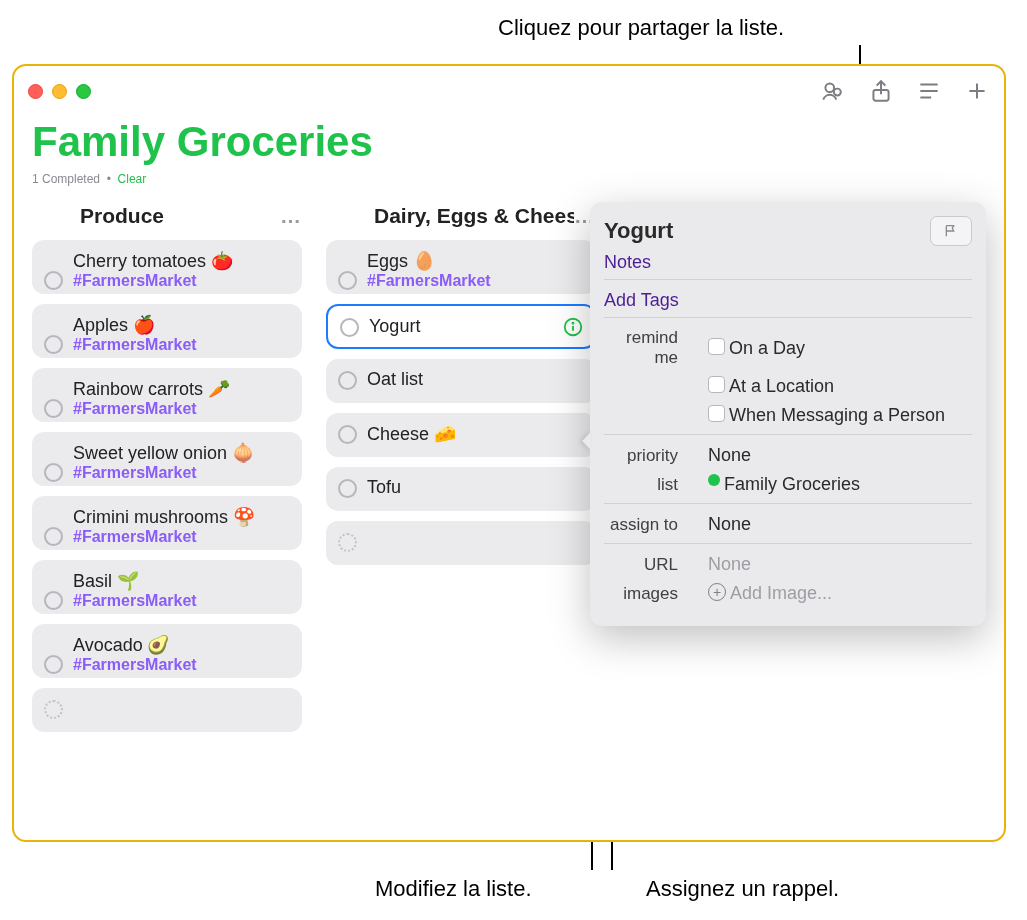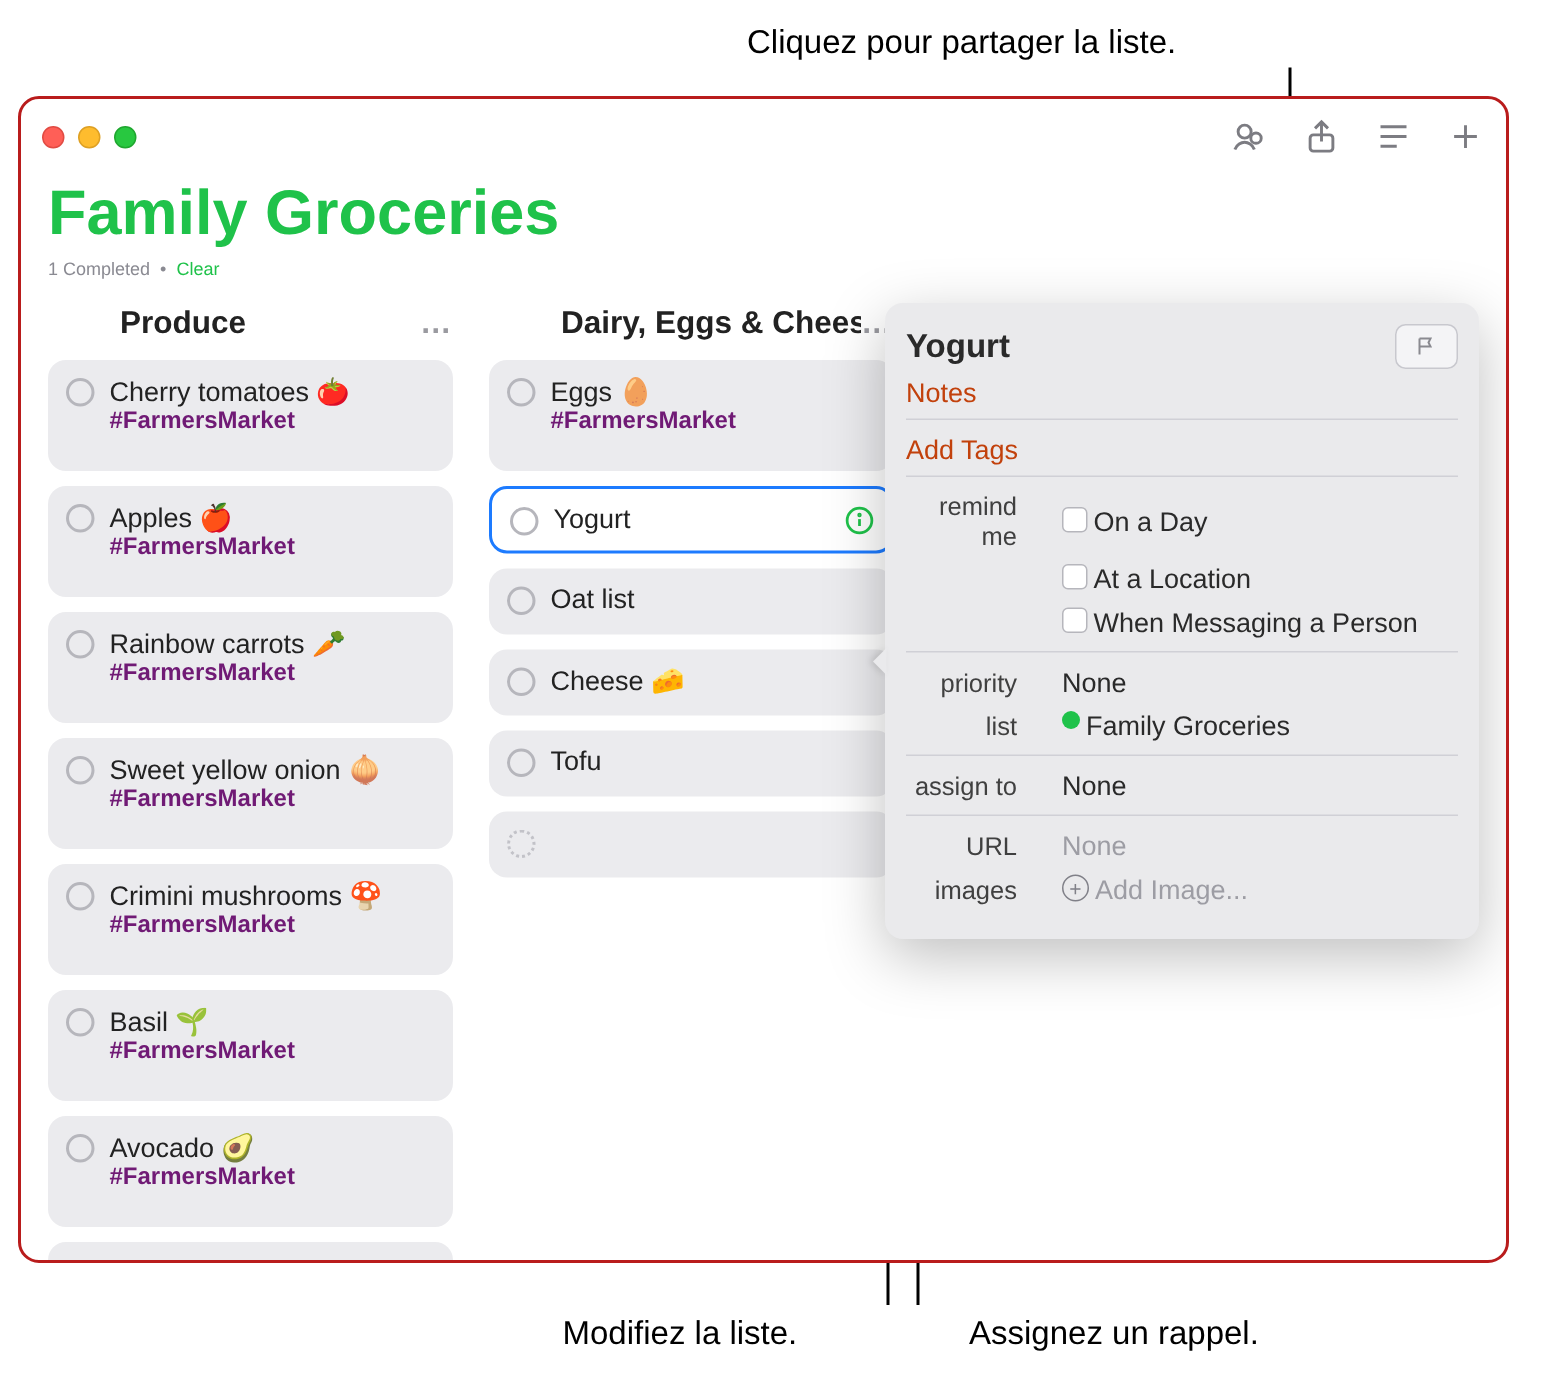--- a/index.html
+++ b/index.html
@@ -21,21 +21,21 @@
   .callout-line {
     position: absolute;
     background: #000;
   }
   .window {
     position: absolute;
     left: 12px;
     top: 64px;
     width: 994px;
     height: 778px;
-    border: 2px solid #b91c1c;
+    border: 2px solid #eab308;
     border-radius: 14px;
     background: #fff;
     overflow: hidden;
   }
   .titlebar {
     height: 50px;
     display: flex;
     align-items: center;
     padding: 0 14px;
     justify-content: space-between;
@@ -86,36 +86,36 @@
     background: #ebebee;
     border-radius: 12px;
     padding: 10px 12px 10px 12px;
     margin-bottom: 10px;
     position: relative;
     display: flex;
     align-items: flex-start;
     gap: 10px;
     min-height: 44px;
   }
-  .item.has-tag { padding-bottom: 24px; }
+  .item.has-tag { padding-bottom: 4px; align-items: flex-end; }
   .item.selected {
     border: 2.5px solid #1d7bff;
     background: #fff;
   }
   .radio {
     width: 19px; height: 19px;
     border: 2px solid #b6b6bc;
     border-radius: 50%;
     flex-shrink: 0;
     margin-top: 2px;
     cursor: pointer;
   }
   .item-body { flex:1; }
   .item-title { font-size: 18px; color: #222; }
-  .tag { font-size: 16px; color: #701a75; font-weight: 600; }
+  .tag { font-size: 16px; color: #8b5cf6; font-weight: 600; }
   .info-icon {
     position: absolute;
     right: 10px;
     top: 50%;
     transform: translateY(-50%);
     width: 22px; height: 22px;
     color: #1fc24a;
     cursor: pointer;
   }
   .info-icon svg { width:100%; height:100%; fill:none; stroke:currentColor; stroke-width:2;}
@@ -137,21 +137,21 @@
   .popover .pop-title { font-size: 22px; font-weight: 700; margin-bottom: 6px; display:flex; justify-content:space-between; align-items:center;}
   .flag-btn {
     width: 42px; height: 30px;
     border: 1px solid #c8c8ce;
     border-radius: 7px;
     background:#f4f4f6;
     display:flex; align-items:center; justify-content:center;
     color:#8a8a90; cursor:pointer;
   }
   .flag-btn svg{width:16px;height:16px;fill:none;stroke:currentColor;stroke-width:2;}
-  .pop-placeholder { color:#c2410c; margin-bottom:6px; }
+  .pop-placeholder { color:#4c1d95; margin-bottom:6px; }
   .pop-sep { height:1px; background:#d0d0d6; margin:6px 0 10px 0; }
   .pop-row { display:flex; align-items:center; margin-bottom:8px; }
   .pop-right-only .pop-label { visibility:hidden; }
   .pop-label { width: 104px; text-align:right; color:#404040; padding-right:30px; font-size:17px;}
   .pop-val { flex:1; color:#2a2a2a; display:flex; gap:4px;}
   .pop-val.none { color:#9d9da4; }
   .chk { width:17px; height:17px; border:1px solid #b6b6bc; border-radius:4px; background:#fff; cursor:pointer;}
   .list-dot { width:12px; height:12px; border-radius:50%; background:#1fc24a; }
   .add-img-circle { width:18px;height:18px;border:1.5px solid #808088;border-radius:50%;display:flex;align-items:center;justify-content:center;color:#808088;font-size:14px;line-height:1;}
   .pop-pointer {

